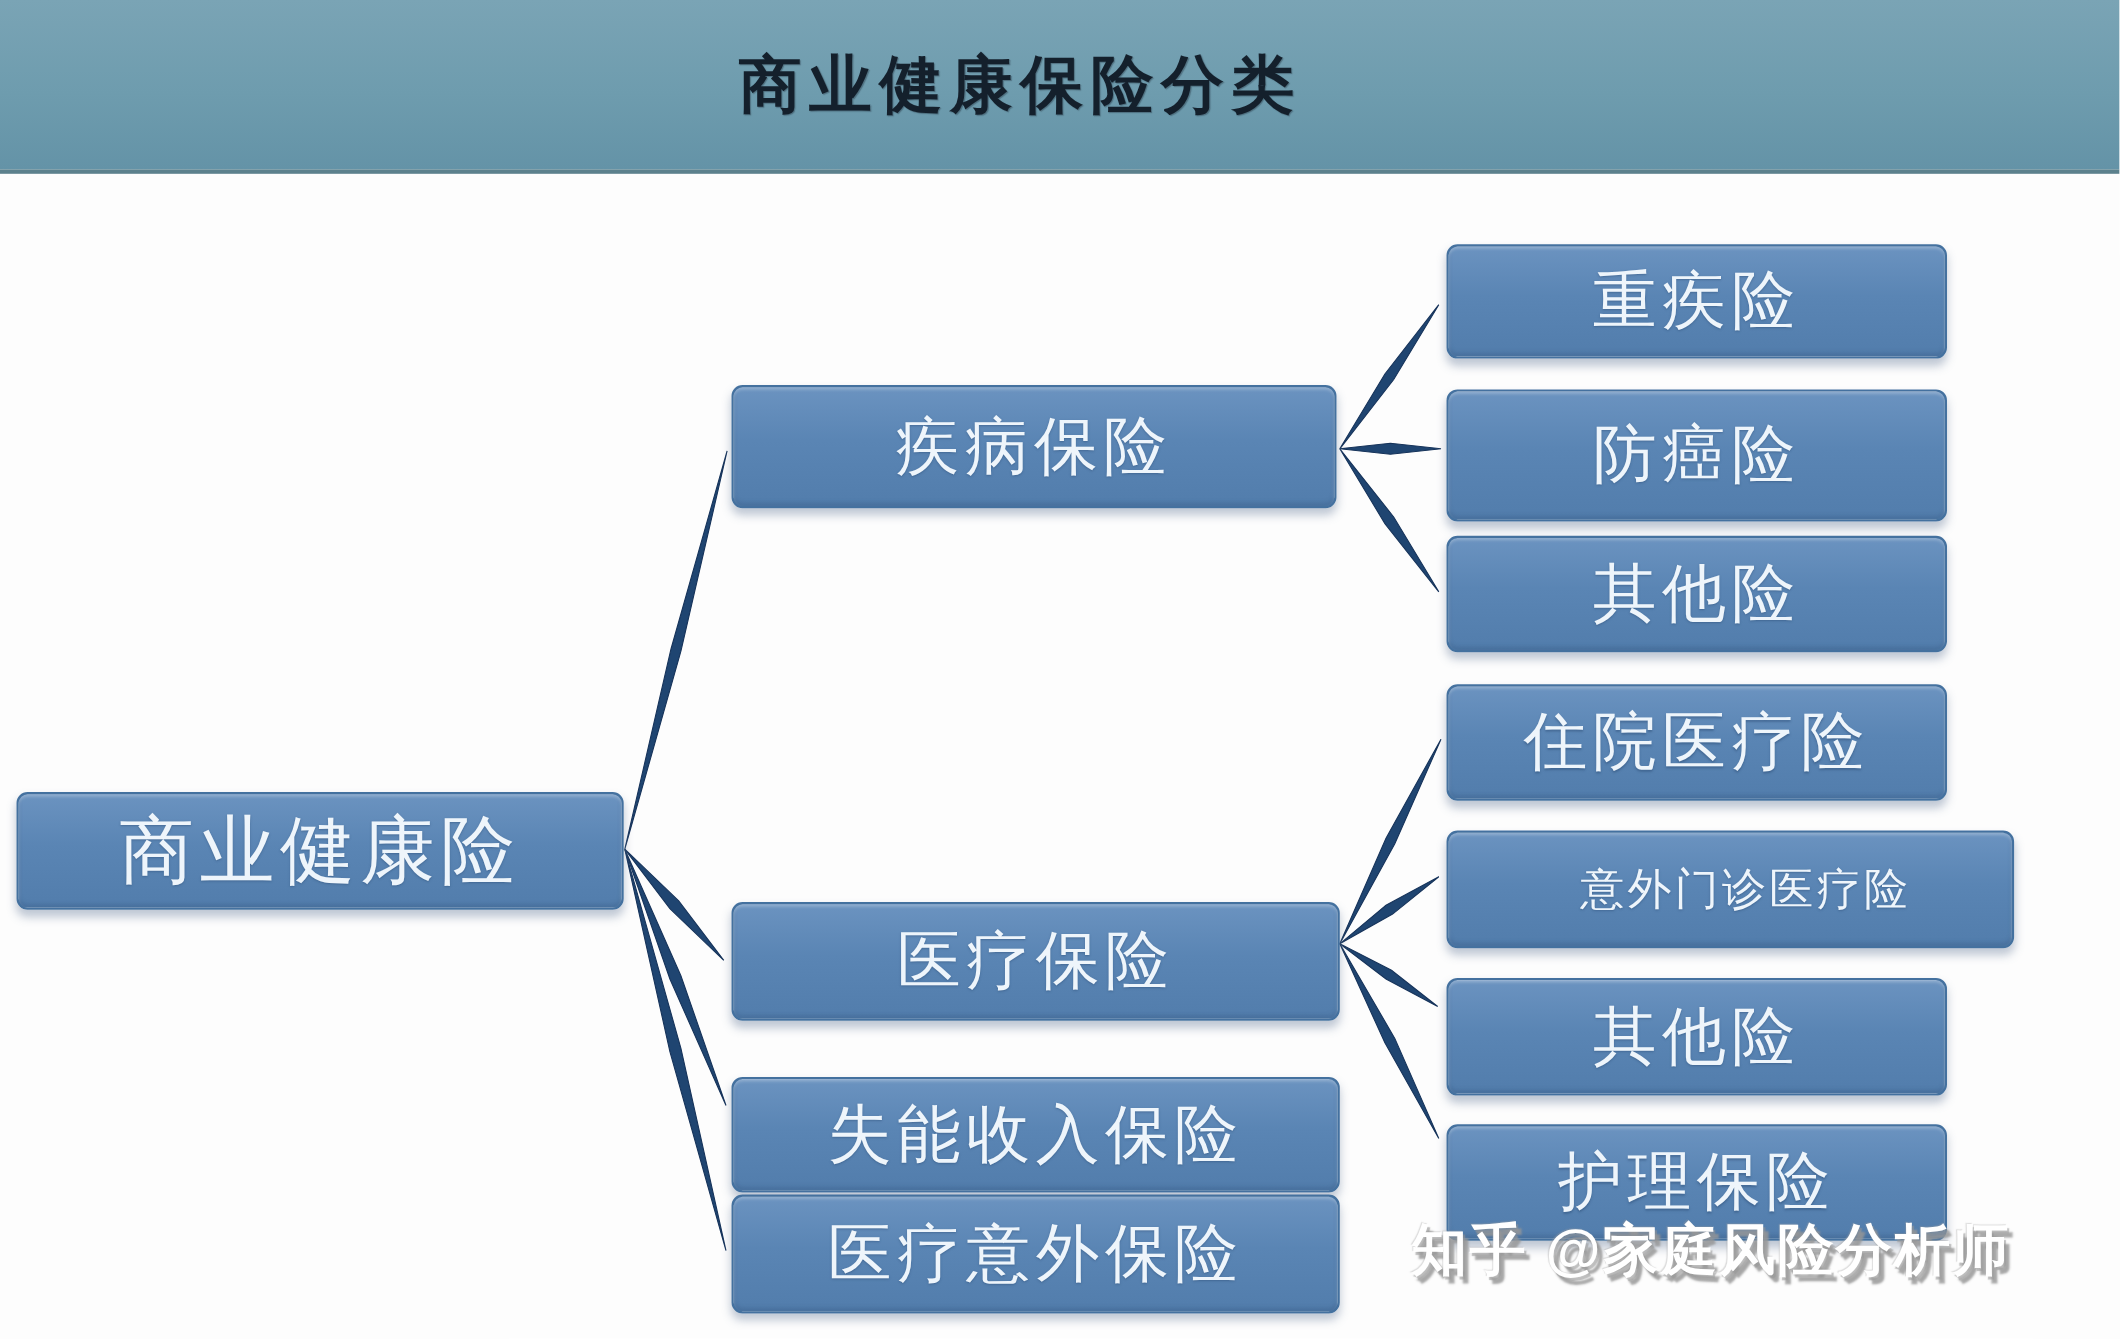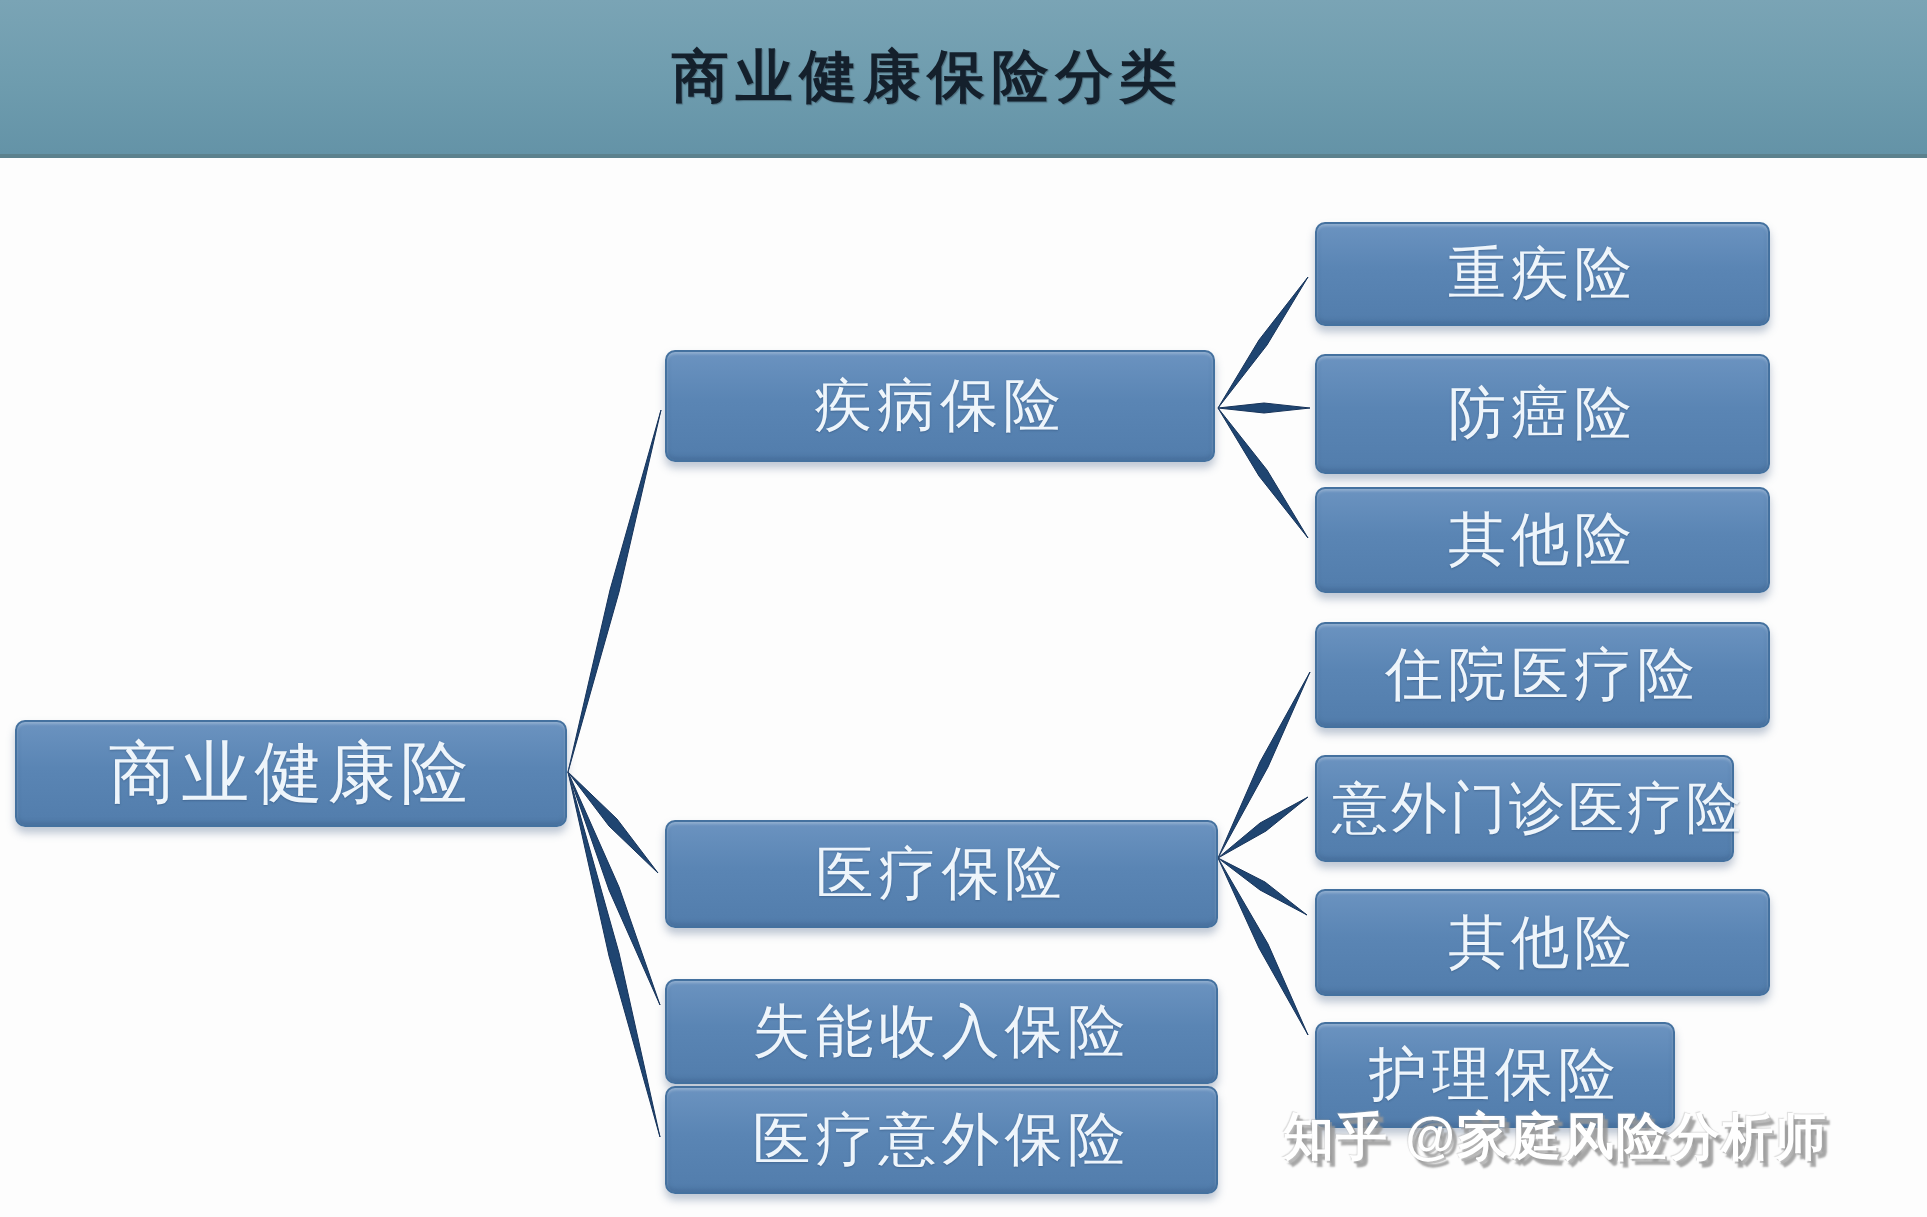--- a/index.html
+++ b/index.html
@@ -67,23 +67,23 @@
   }
   .node-root       { left: 15px;   top: 720px;  width: 552px; height: 107px; font-size: 68px; }
   .node-disease    { left: 665px;  top: 350px;  width: 550px; height: 112px; }
   .node-medical    { left: 665px;  top: 820px;  width: 553px; height: 108px; }
   .node-disability { left: 665px;  top: 955px;  width: 553px; height: 105px; margin-top: 24px; }
   .node-accident   { left: 665px;  top: 1086px; width: 553px; height: 108px; }
   .node-critical   { left: 1315px; top: 222px;  width: 455px; height: 104px; }
   .node-cancer     { left: 1315px; top: 354px;  width: 455px; height: 120px; }
   .node-other1     { left: 1315px; top: 487px;  width: 455px; height: 106px; }
   .node-hospital   { left: 1315px; top: 622px;  width: 455px; height: 106px; }
-  .node-outpatient { left: 1315px; top: 755px;  width: 419px; height: 107px; font-size: 56px; letter-spacing: 3px; padding-left: 28px; }
+  .node-outpatient { left: 1315px; top: 755px;  width: 516px; height: 107px; font-size: 40px; letter-spacing: 3px; padding-left: 28px; }
   .node-other2     { left: 1315px; top: 889px;  width: 455px; height: 107px; }
-  .node-nursing    { left: 1315px; top: 1022px; width: 360px; height: 106px; }
+  .node-nursing    { left: 1315px; top: 1022px; width: 455px; height: 106px; }
   .watermark {
     position: absolute;
     left: 1283px;
     top: 1103px;
     z-index: 3;
     font-family: "Liberation Sans", sans-serif;
     font-weight: bold;
     font-size: 51px;
     letter-spacing: 2px;
     color: #ffffff;

